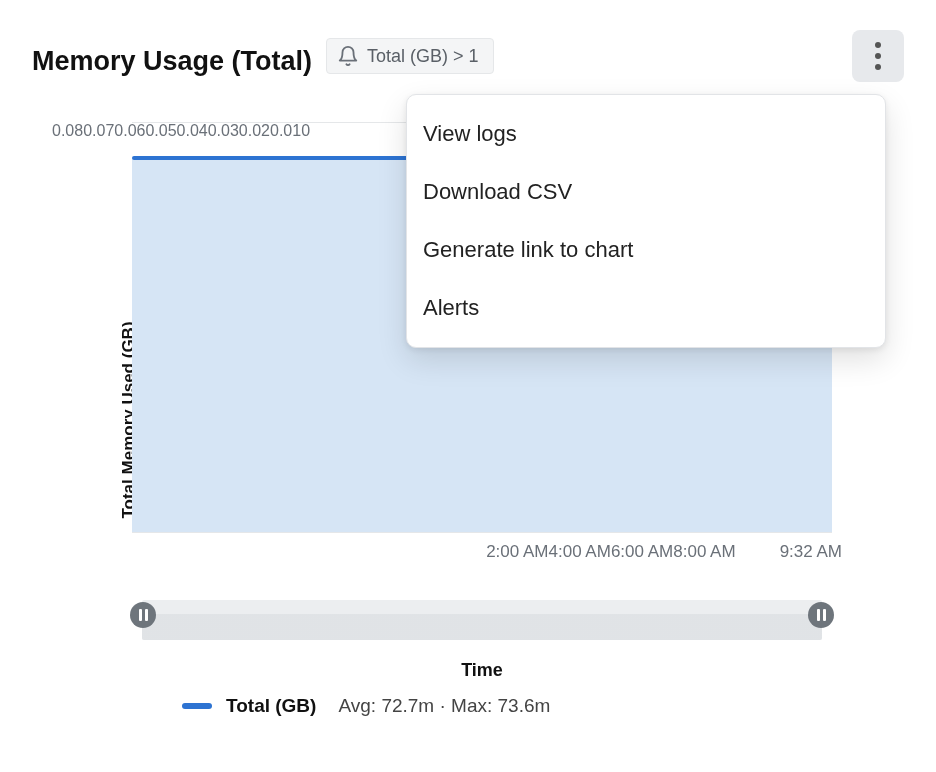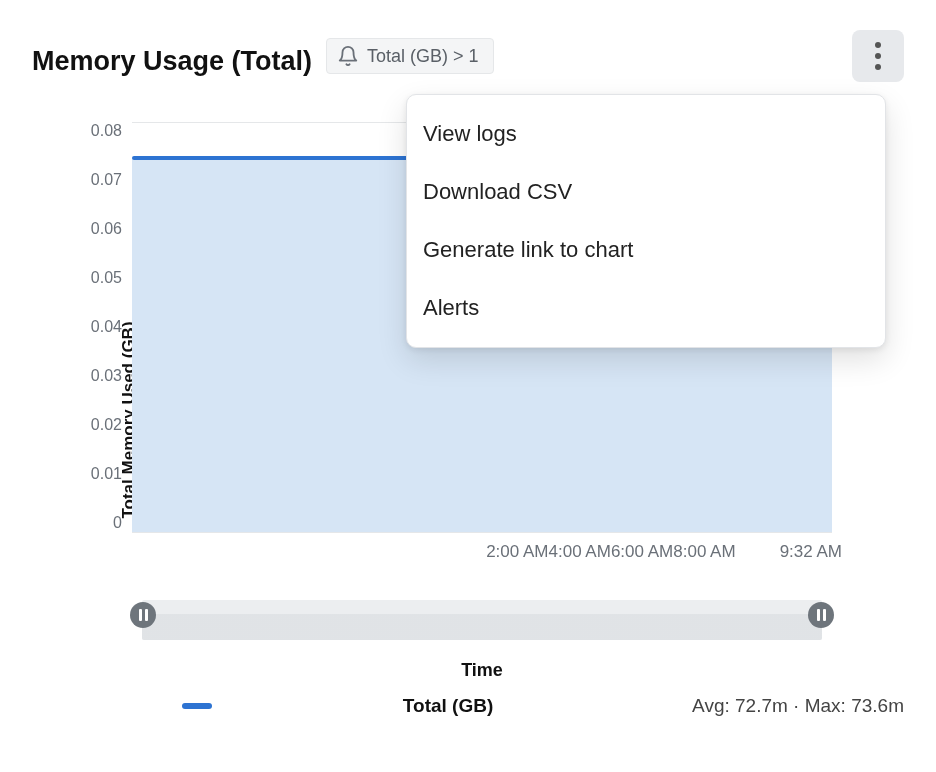--- a/index.html
+++ b/index.html
@@ -62,21 +62,21 @@
     transform: translateY(-50%) rotate(-90deg);
     transform-origin: center;
     font-size: 17px;
     font-weight: 700;
     color: #111;
     white-space: nowrap;
   }
   .plot-row { display: flex; }
   .y-ticks {
     display: flex;
-    flex-direction: column;
+    flex-direction: row;
     justify-content: space-between;
     text-align: right;
     padding-right: 10px;
     height: 410px;
     font-size: 16px;
     color: #6a7078;
     width: 80px;
   }
   .plot {
     position: relative;
@@ -166,21 +166,20 @@
   }
 
   .legend-row {
     display: flex;
     align-items: center;
     gap: 14px;
     margin-top: 14px;
     margin-left: 130px;
     font-size: 19px;
     color: #111;
-    justify-content: space-between;
   }
   .legend-swatch {
     width: 30px; height: 6px;
     background: #2d73d2;
     border-radius: 3px;
   }
   .legend-name { font-weight: 700; }
   .legend-stats { color: #444; margin-left: 8px; }
 
   .dropdown {

